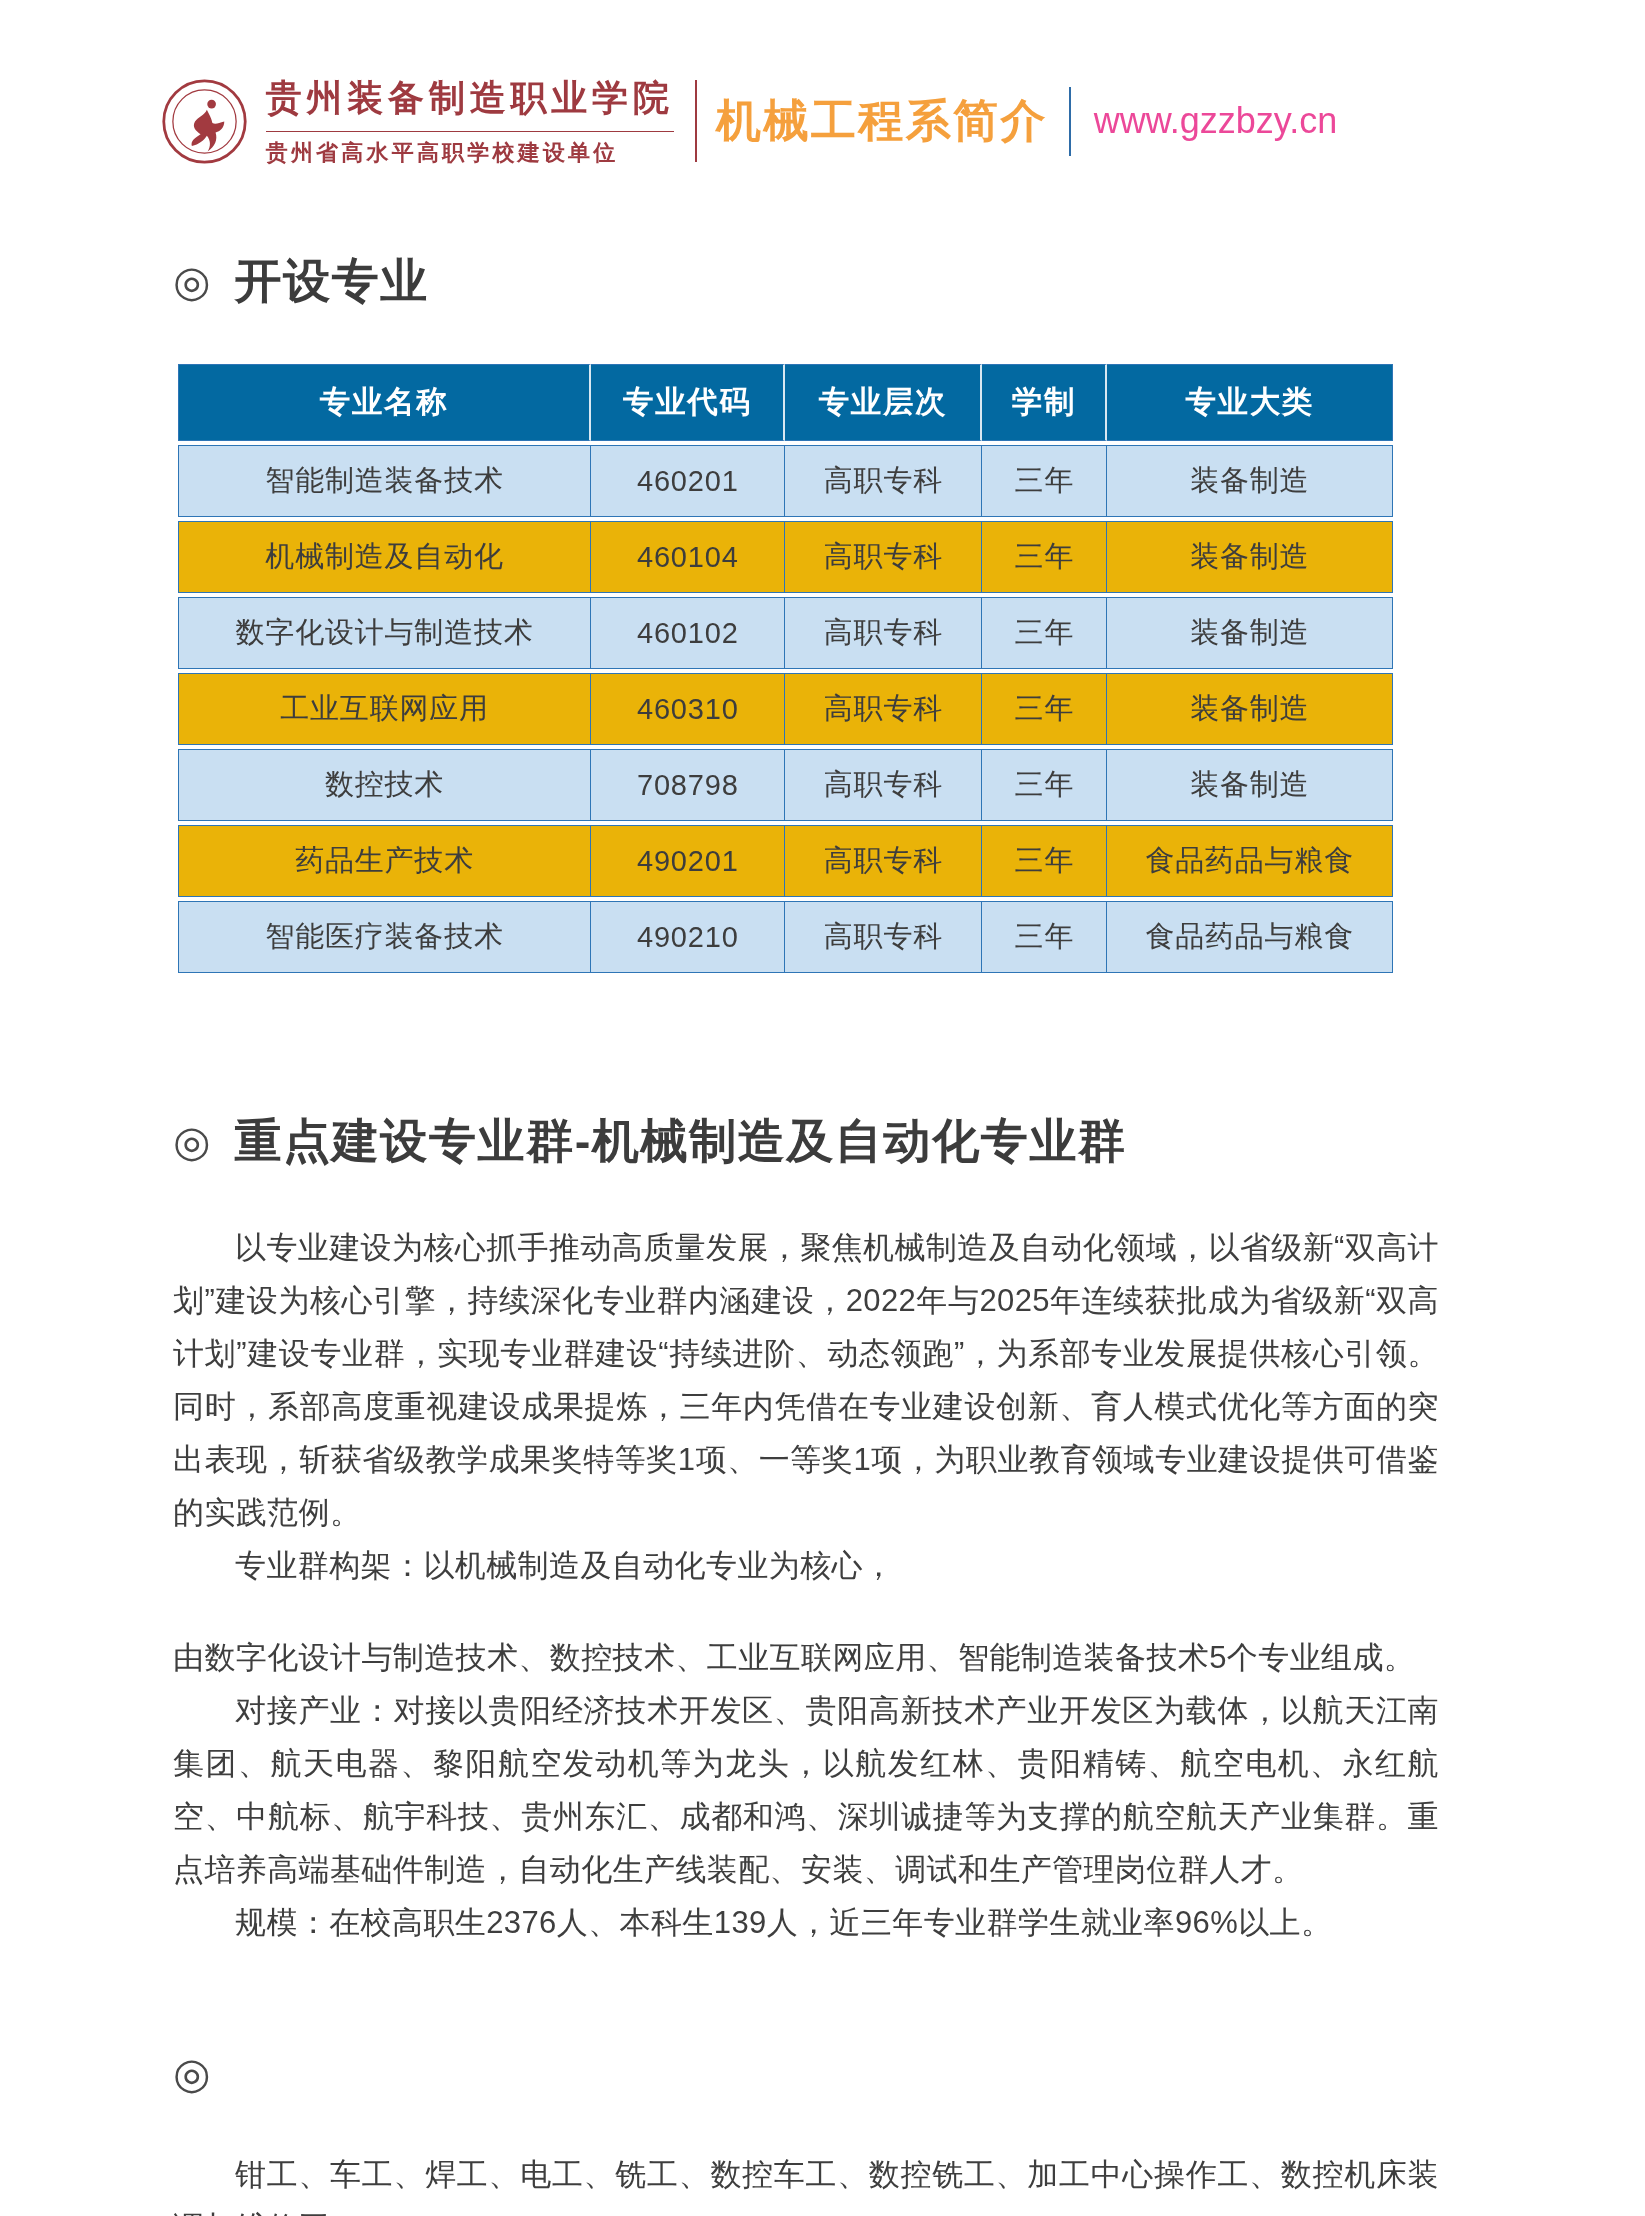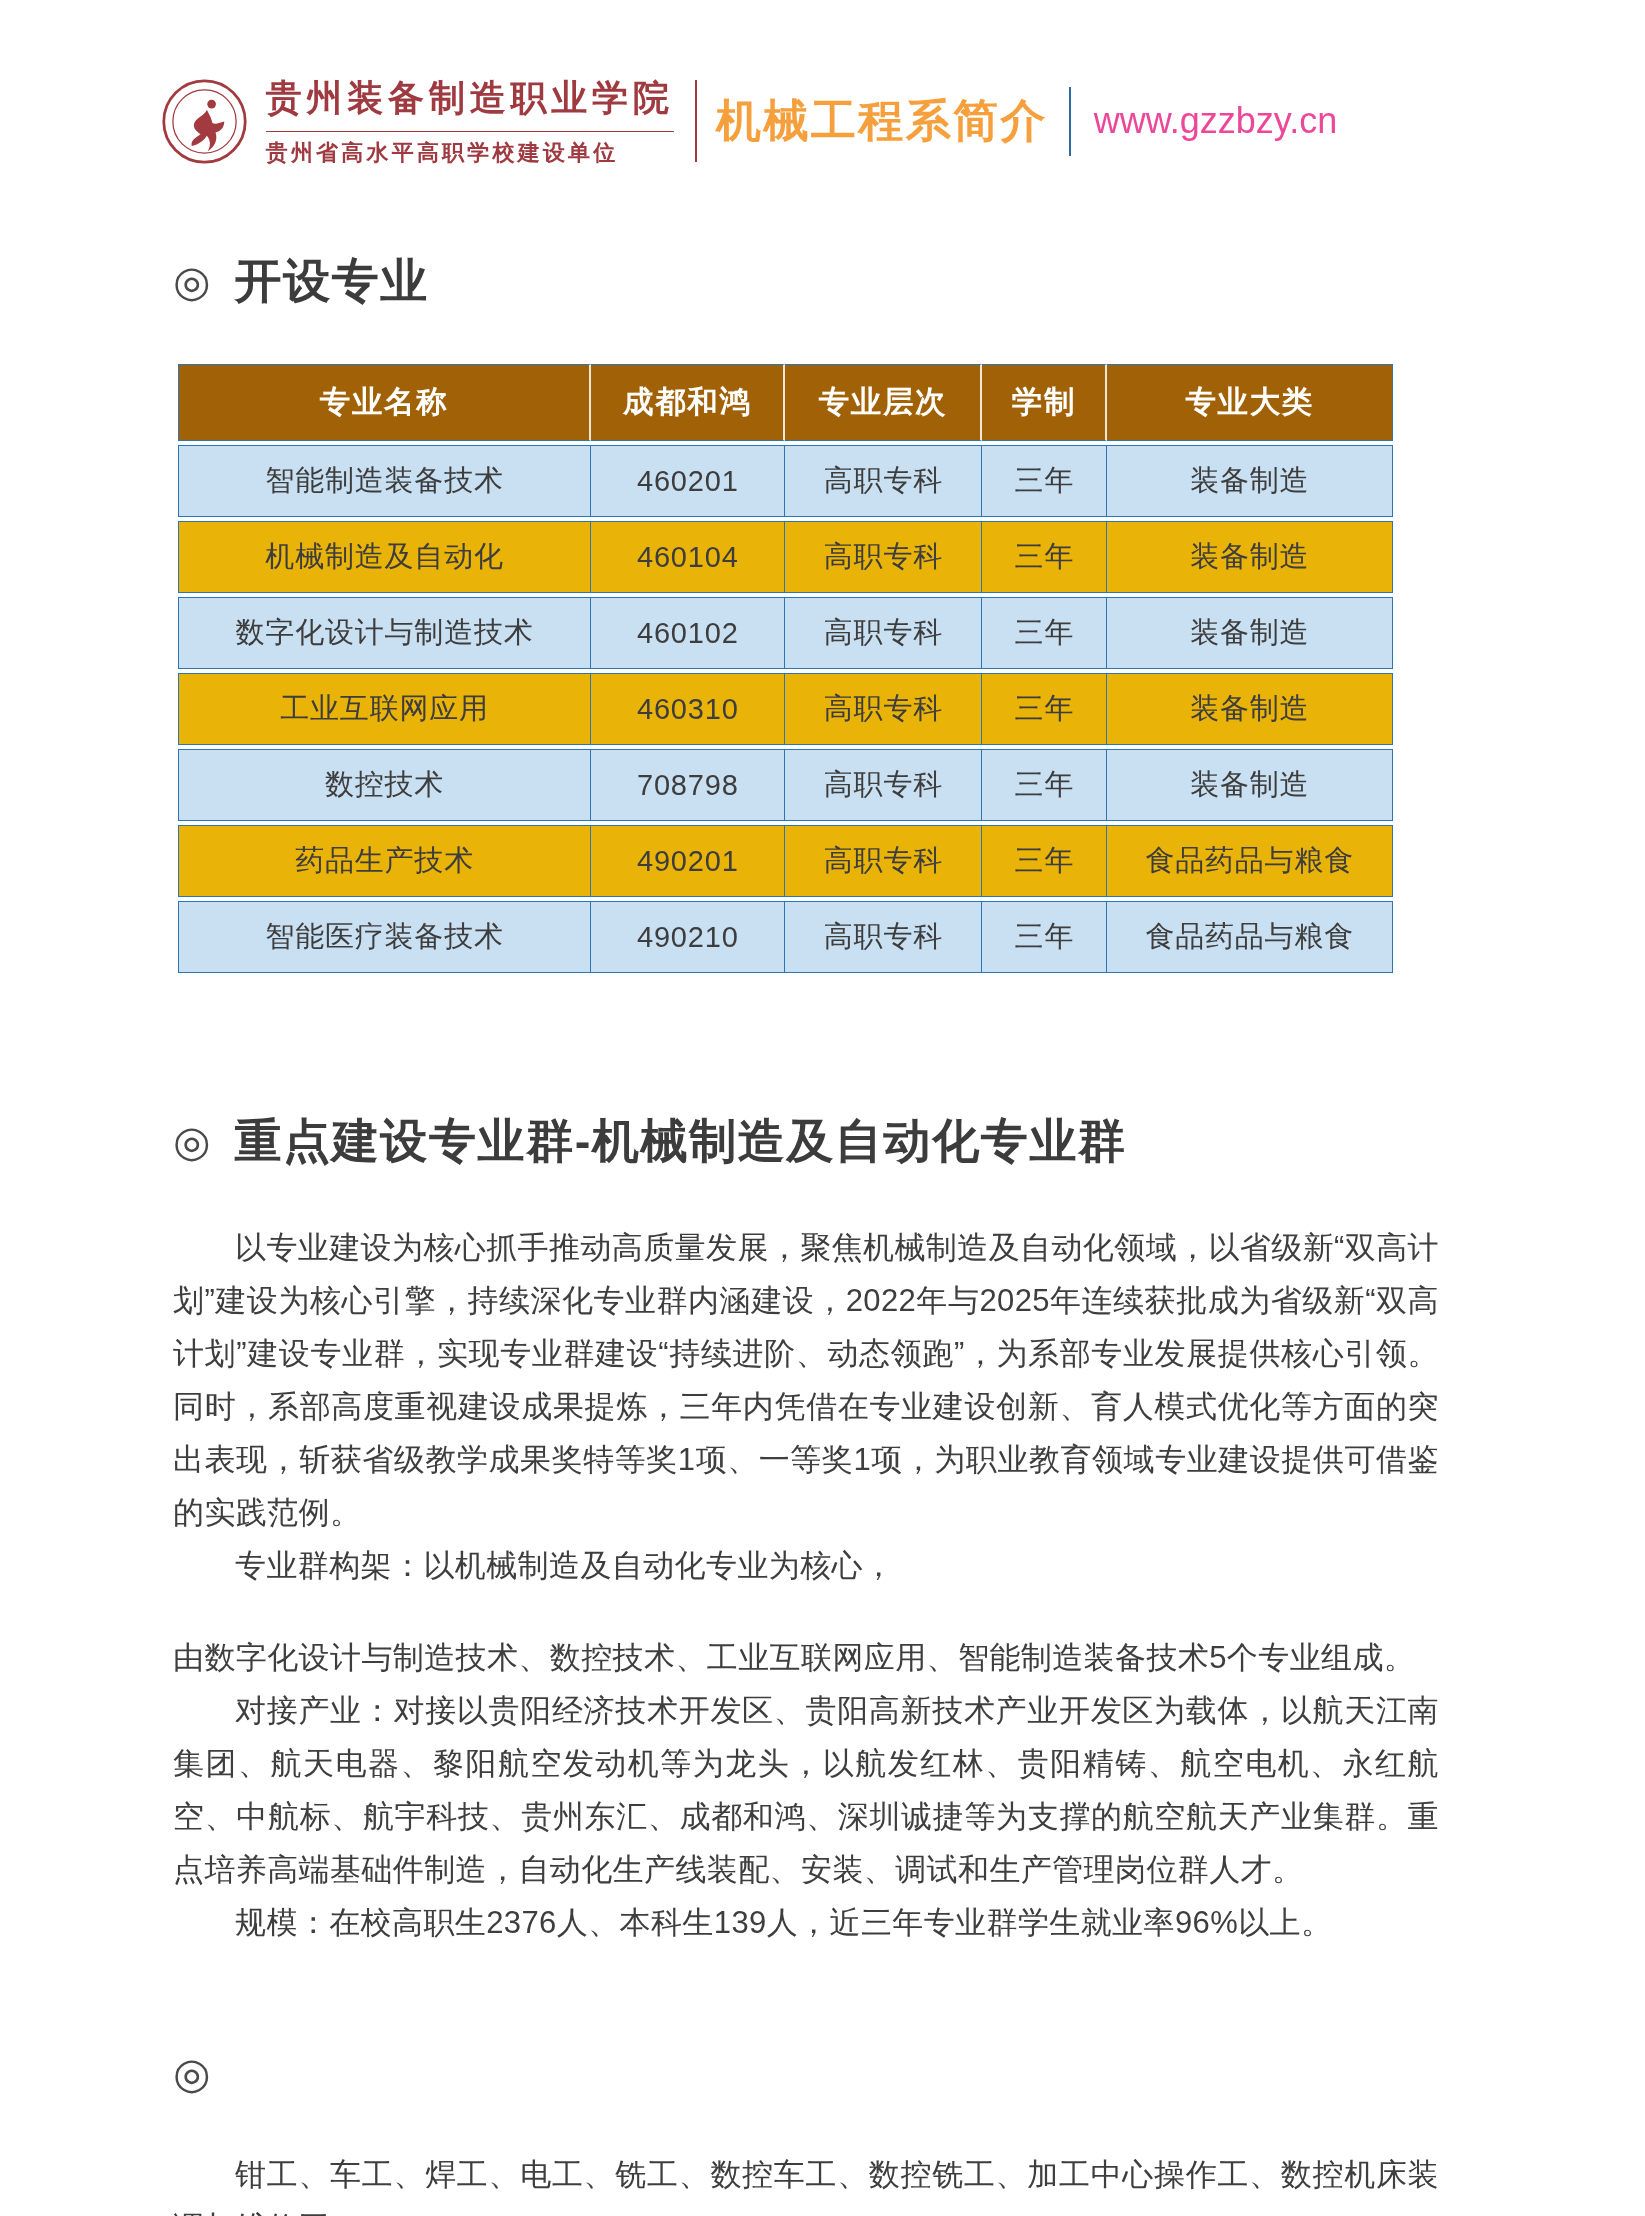--- a/index.html
+++ b/index.html
@@ -92,21 +92,21 @@
     border-collapse: separate;
     border-spacing: 0 4px;
     table-layout: fixed;
   }
   .majors-table col.c1 { width: 34%; }
   .majors-table col.c2 { width: 16%; }
   .majors-table col.c3 { width: 16.2%; }
   .majors-table col.c4 { width: 10.3%; }
   .majors-table col.c5 { width: 23.5%; }
   .majors-table th {
-    background: #a16207;
+    background: #0369a1;
     color: #ffffff;
     font-size: 30.5px; font-weight: bold;
     height: 77px;
     letter-spacing: 1.6px;
     border-top: 1.6px solid #2e75b6;
     border-bottom: 1.6px solid #2e75b6;
     border-right: 2.4px solid rgba(255,255,255,0.85);
   }
   .majors-table th:first-child { border-left: 1.6px solid #2e75b6; }
   .majors-table th:last-child  { border-right: 1.6px solid #2e75b6; }
@@ -174,21 +174,21 @@
   <colgroup>
       <col class="c1">
       <col class="c2">
       <col class="c3">
       <col class="c4">
       <col class="c5">
     </colgroup>
   <thead>
     <tr>
       <th>专业名称</th>
-      <th>成都和鸿</th>
+      <th>专业代码</th>
       <th>专业层次</th>
       <th>学制</th>
       <th>专业大类</th>
     </tr>
   </thead>
   <tbody>
     <tr class="alt">
       <td>智能制造装备技术</td>
       <td>460201</td>
       <td>高职专科</td>

